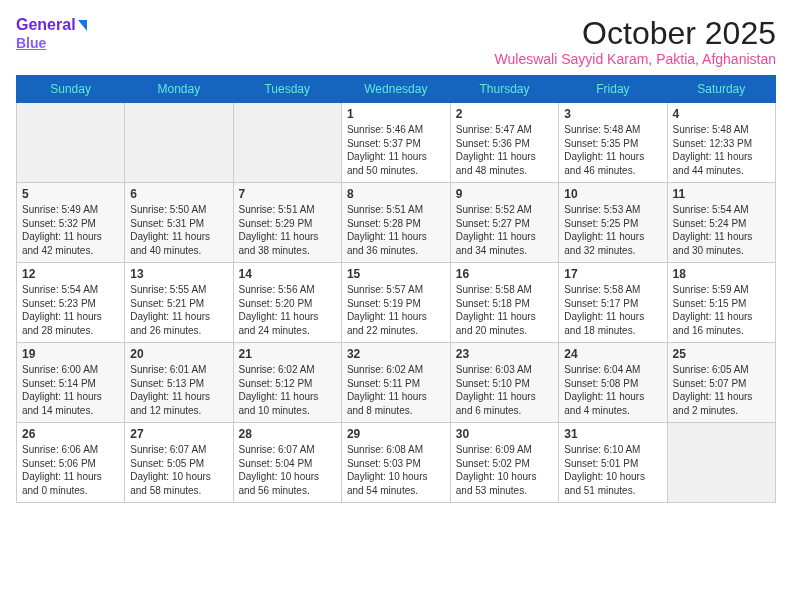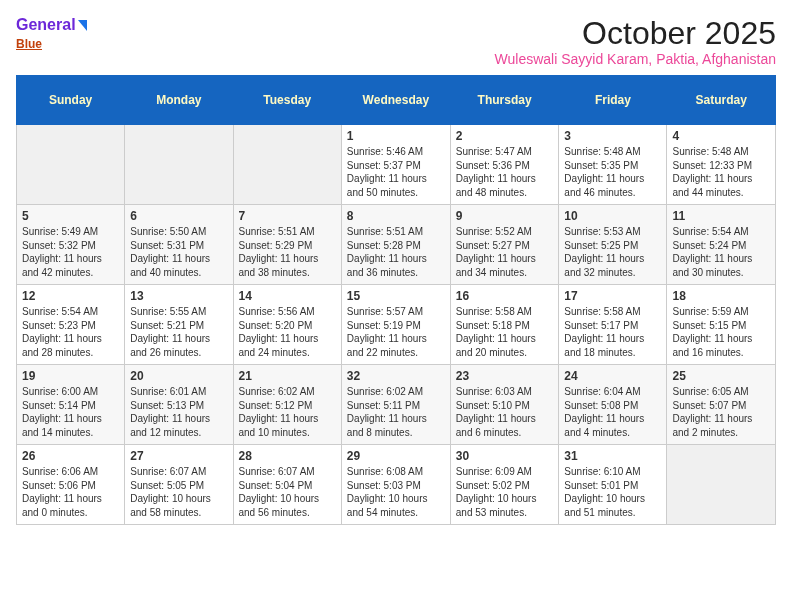--- a/index.html
+++ b/index.html
@@ -28,25 +28,25 @@
       color: #ec4899;
       margin-top: 0;
     }
     table {
       width: 100%;
       border-collapse: collapse;
       font-size: 10.5px;
     }
     thead th {
       background: #1565c0;
-      color: #fef9c3;
+      color: #5eead4;
       text-align: center;
-      padding: 17px 4px;
+      padding: 6px 4px;
       font-size: 12px;
-      font-weight: bold;
+      font-weight: normal;
       border: 1px solid #1565c0;
     }
     tbody td {
       border: 1px solid #ccc;
       vertical-align: top;
       padding: 4px 5px;
       width: 110px;
       height: 80px;
       color: #333;
     }
@@ -68,21 +68,21 @@
     
     .logo-wrap {
       display: flex;
       align-items: center;
     }
     .logo-box {
       position: relative;
       margin-right: 2px;
     }
     .logo-general { color: #6d28d9; font-weight: bold; font-size: 16px; line-height:1; }
-    .logo-blue-text { color: #c2410c; font-weight: bold; font-size: 12px; line-height:1;text-decoration:underline; }
+    .logo-blue-text { color: #8b5cf6; font-weight: bold; font-size: 14px; line-height:1;text-decoration:underline; }
     .logo-triangle {
       display: inline-block;
       width: 0; height: 0;
       border-left: 9px solid transparent;
       border-bottom: 0px solid transparent;
       border-top: 11px solid #1a73e8;
       margin-left: 2px;
       vertical-align: middle;
     }
   </style>

